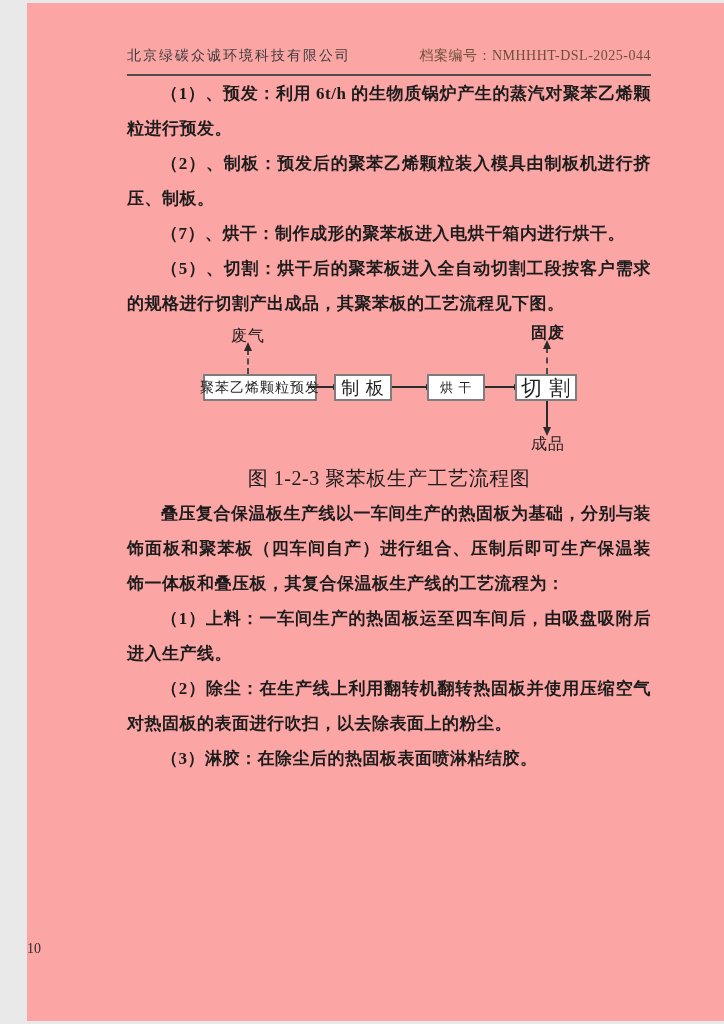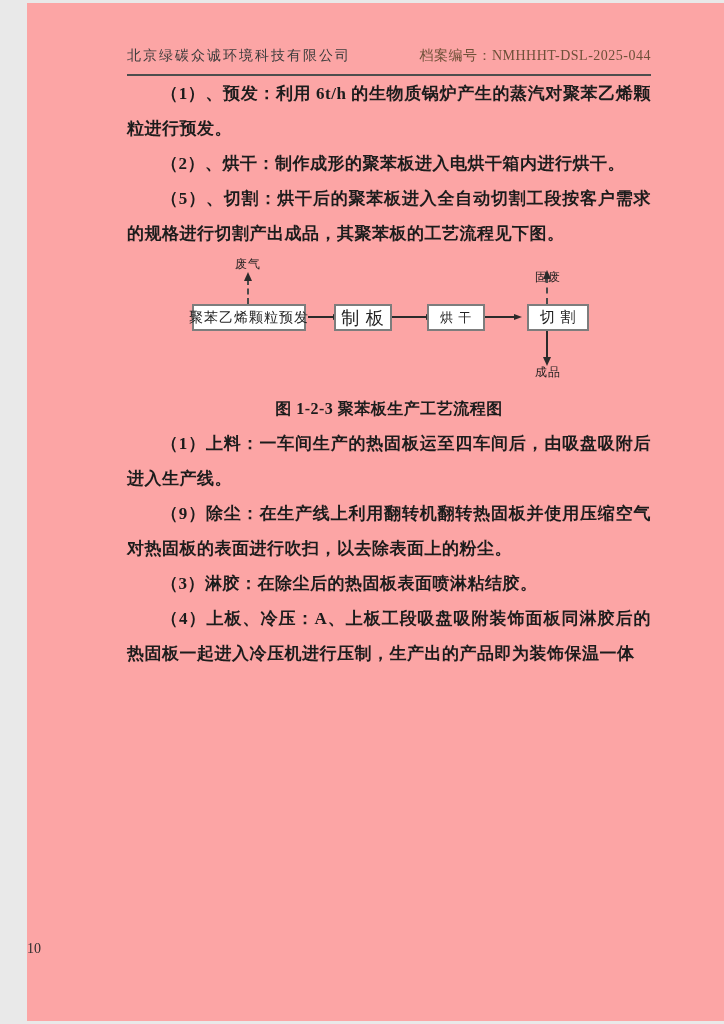--- a/index.html
+++ b/index.html
@@ -35,85 +35,86 @@
   
   .diagram { position:relative; height:136px; width:450px; margin:0 0 0 48px; }
   .fbox {
     position:absolute; top:53px; height:27px; box-sizing:border-box;
     border:2px solid #7d7d7d; background:#fff;
     display:flex; align-items:center; justify-content:center;
     font-size:14px; color:#222; white-space:nowrap; letter-spacing:1px;
   }
   .flabel {
     position:absolute; transform:translateX(-50%);
-    font-size:12px; color:#1c1c1c; white-space:nowrap; letter-spacing:1px;
+    font-size:16px; color:#1c1c1c; white-space:nowrap; letter-spacing:1px;
   }
   .h-arrow { position:absolute; top:65px; height:0; border-top:2px solid #2b2b2b; }
   .h-arrow::after {
     content:""; position:absolute; right:-7px; top:-4px; width:0; height:0;
     border-left:8px solid #2b2b2b; border-top:3px solid transparent; border-bottom:3px solid transparent;
   }
   .v-dash { position:absolute; width:0; border-left:2px dashed #4a4a4a; }
   .v-dash::after {
     content:""; position:absolute; top:-7px; left:-5px; width:0; height:0;
     border-bottom:9px solid #2b2b2b; border-left:4px solid transparent; border-right:4px solid transparent;
   }
   .v-solid { position:absolute; width:0; border-left:2px solid #2b2b2b; }
   .v-solid::after {
     content:""; position:absolute; bottom:-7px; left:-5px; width:0; height:0;
     border-top:9px solid #2b2b2b; border-left:4px solid transparent; border-right:4px solid transparent;
   }
 
   .caption {
-    margin:4px 0 0; font-size:16px; font-weight:bold; color:#1c1c1c;
+    margin:4px 0 0; font-size:20px; font-weight:normal; color:#1c1c1c;
     text-align:center; line-height:35px; letter-spacing:0.5px;
   }
 
   .footer {
     position:absolute; left:0; right:0; top:938px; text-align:left;
     font-size:14px; color:#2e2e2e;
   }
 </style>
 </head>
 <body>
 
 <div class="page">
   <div class="content">
 
     <div class="header">
       <span class="company">北京绿碳众诚环境科技有限公司</span>
       <span class="archive"><span>档案编号：</span><span>NMHHHT-DSL-2025-044</span></span>
     </div>
 
     <p class="para">（1）、预发：利用 6t/h 的生物质锅炉产生的蒸汽对聚苯乙烯颗粒进行预发。</p>
-    <p class="para">（2）、烘干：制作成形的聚苯板进入电烘干箱内进行烘干。</p>
+    <p class="para">（2）、制板：预发后的聚苯乙烯颗粒装入模具由制板机进行挤压、制板。</p>
+    <p class="para">（7）、烘干：制作成形的聚苯板进入电烘干箱内进行烘干。</p>
     <p class="para">（5）、切割：烘干后的聚苯板进入全自动切割工段按客户需求的规格进行切割产出成品，其聚苯板的工艺流程见下图。</p>
 
     <div class="diagram">
       <span class="flabel" style="left:73px; top:5px;">废气</span>
       <div class="v-dash" style="left:72px; top:28px; height:25px;"></div>
 
-      <span class="flabel" style="left:373px; top:18px;">固废</span>
+      <span class="flabel" style="left:373px; top:2px;font-weight:bold;">固废</span>
       <div class="v-dash" style="left:371px; top:26px; height:27px;"></div>
 
-      <div class="fbox" style="left:17px; width:114px;">聚苯乙烯颗粒预发</div>
+      <div class="fbox" style="left:28px; width:114px;">聚苯乙烯颗粒预发</div>
       <div class="h-arrow" style="left:133px; width:26px;"></div>
       <div class="fbox" style="left:159px; width:58px; font-size:18px;">制 板</div>
       <div class="h-arrow" style="left:217px; width:35px;"></div>
       <div class="fbox" style="left:252px; width:58px; font-size:13px;">烘 干</div>
       <div class="h-arrow" style="left:310px; width:30px;"></div>
-      <div class="fbox" style="left:352px; width:62px; font-size:15px;">切 割</div>
+      <div class="fbox" style="left:340px; width:62px; font-size:21px;">切 割</div>
 
       <div class="v-solid" style="left:371px; top:80px; height:28px;"></div>
       <span class="flabel" style="left:373px; top:113px;">成品</span>
     </div>
 
     <p class="caption">图 1-2-3 聚苯板生产工艺流程图</p>
 
+    <p class="para">叠压复合保温板生产线以一车间生产的热固板为基础，分别与装饰面板和聚苯板（四车间自产）进行组合、压制后即可生产保温装饰一体板和叠压板，其复合保温板生产线的工艺流程为：</p>
     <p class="para">（1）上料：一车间生产的热固板运至四车间后，由吸盘吸附后进入生产线。</p>
-    <p class="para">（9）除尘：在生产线上利用翻转机翻转热固板并使用压缩空气对热固板的表面进行吹扫，以去除表面上的粉尘。</p>
+    <p class="para">（2）除尘：在生产线上利用翻转机翻转热固板并使用压缩空气对热固板的表面进行吹扫，以去除表面上的粉尘。</p>
     <p class="para">（3）淋胶：在除尘后的热固板表面喷淋粘结胶。</p>
-    <p class="para">（4）上板、冷压：A、上板工段吸盘吸附装饰面板同淋胶后的热固板一起进入冷压机进行压制，生产出的产品即为装饰保温一体</p>
 
   </div>
 
   <div class="footer">10</div>
 </div>
 
 </body></html>

